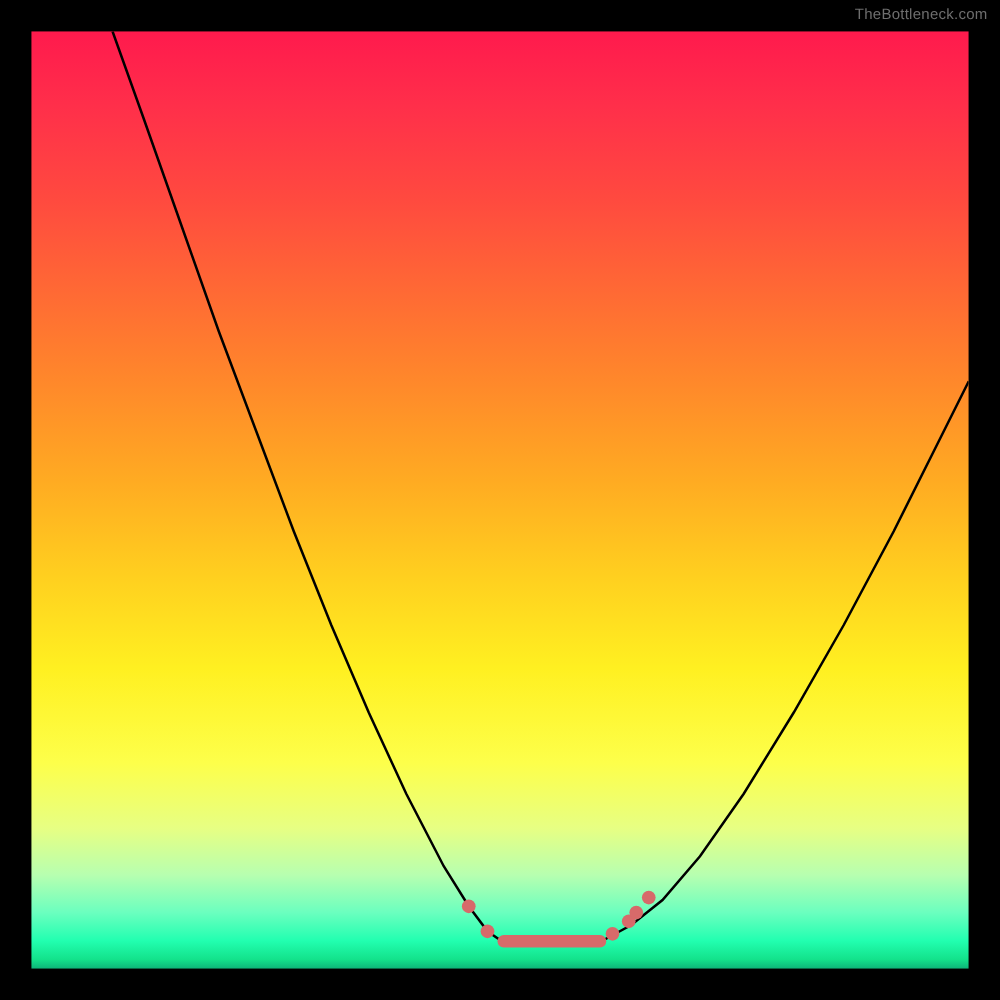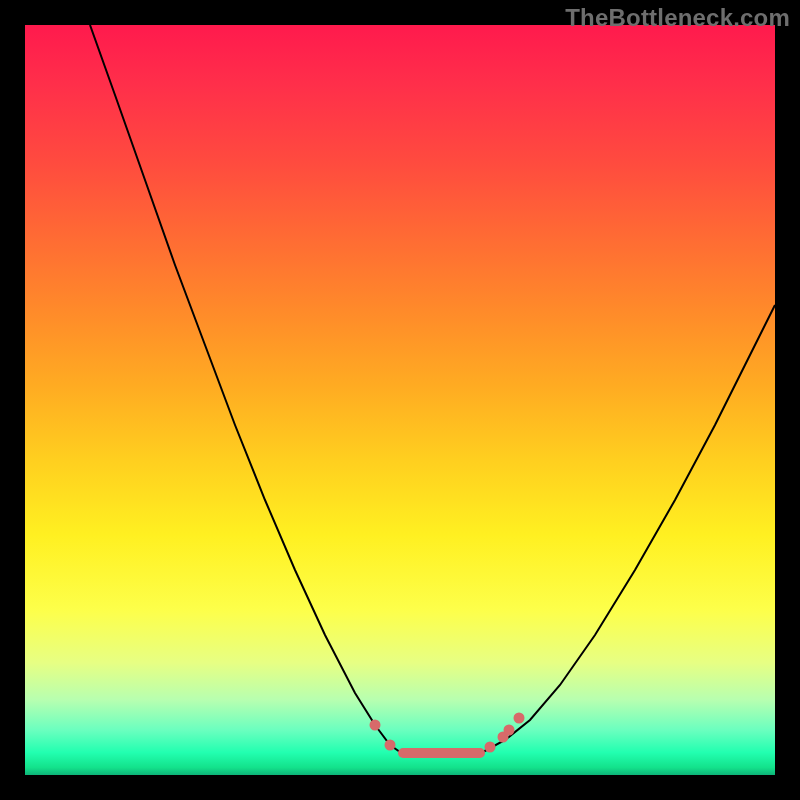--- a/index.html
+++ b/index.html
@@ -60,22 +60,22 @@
     stroke: #d76a6a;
     stroke-width: 10;
     stroke-linecap: round;
     fill: none;
   }
   .watermark {
     position: absolute;
     top: 4px;
     right: 10px;
     color: #6e6e6e;
-    font-size: 24px;
-    font-weight: 700;
+    font-size: 12px;
+    font-weight: 400;
     letter-spacing: 0.2px;
     user-select: none;
   }
 </style>
 </head>
 <body>
 
 <div class="frame">
 
   <div class="plot-area">

